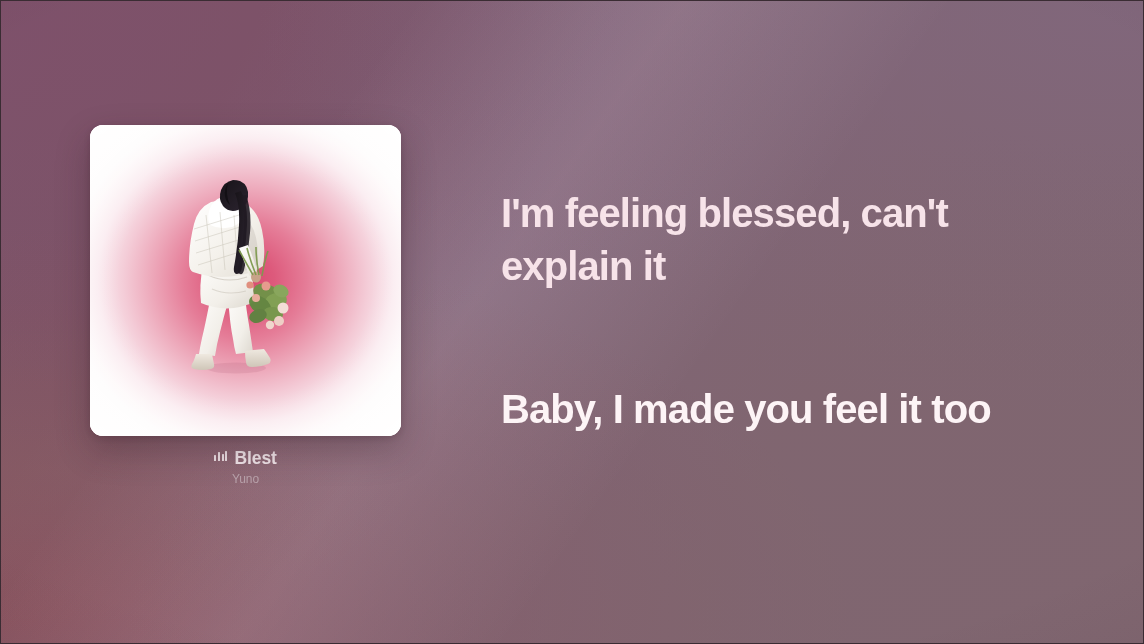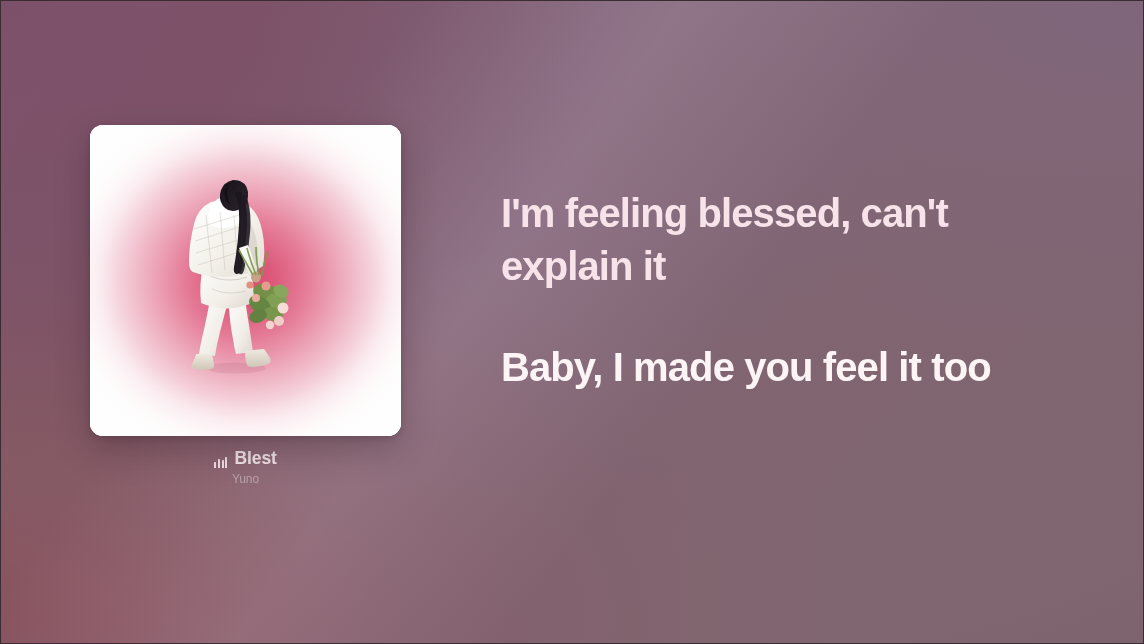--- a/index.html
+++ b/index.html
@@ -114,21 +114,21 @@
     height: 311px;
   }
 
   
   #track-meta {
     margin-top: 14px;
     text-align: center;
   }
   #track-title-row {
     display: flex;
-    align-items: flex-end;
+    align-items: flex-start;
     justify-content: center;
     gap: 7px;
     line-height: 1;
   }
   #eq-icon {
     display: inline-flex;
     align-items: flex-end;
     gap: 1.5px;
     height: 11px;
   }
@@ -167,21 +167,21 @@
   }
   .lyric-line {
     font-size: 40px;
     font-weight: 700;
     line-height: 1.33;
     letter-spacing: -0.9px;
     margin: 0;
   }
   .lyric-line.prev {
     color: #f7e3e9;
-    margin-bottom: 48px;
+    margin-bottom: 90px;
   }
   .lyric-line.active {
     color: #fdf4f6;
     margin-bottom: 62px;
   }
   .lyric-line.next {
     color: rgba(247,227,233,0.40);
   }
 </style>
 </head>

